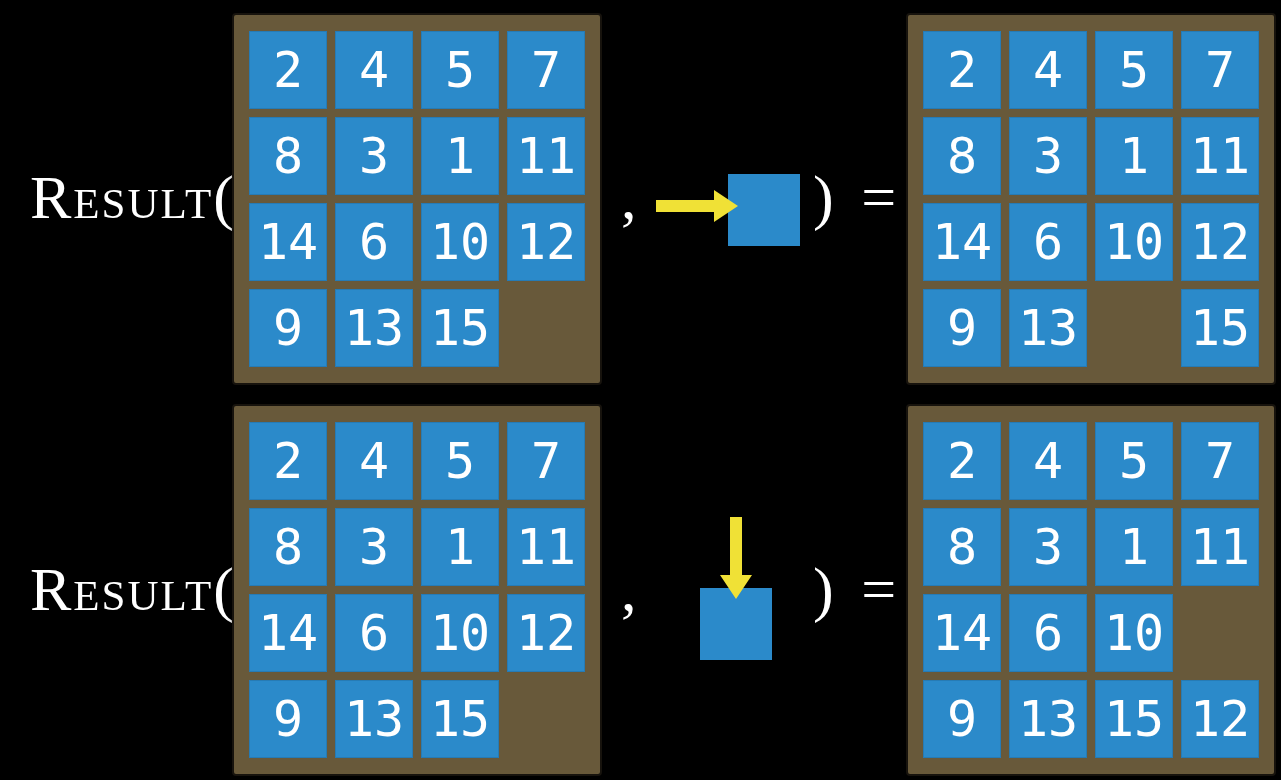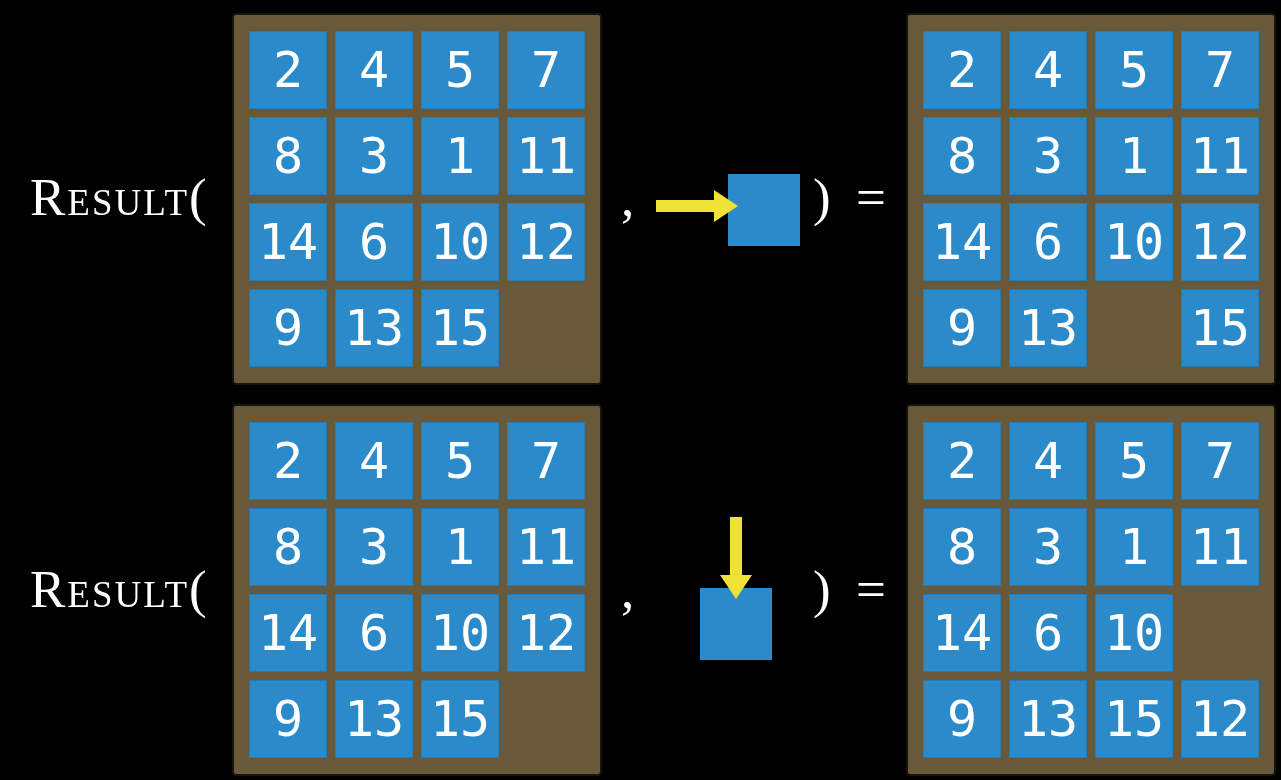--- a/index.html
+++ b/index.html
@@ -31,21 +31,21 @@
     display:flex;align-items:center;justify-content:center;
     font-family:"DejaVu Sans Mono",monospace;
     font-size:50px;line-height:1;
     color:var(--text,#fff);
     box-shadow:inset 0 0 0 1px rgba(0,0,0,.10);
   }
   .cell.empty{background:transparent;box-shadow:none;}
   
   .serif{
     position:absolute;color:var(--text,#fff);
-    font-size:53px;line-height:58px;white-space:pre;
+    font-size:62px;line-height:58px;white-space:pre;
   }
   .func-label{font-variant:small-caps;letter-spacing:2px;}
   .pos-label1{left:30px;top:168px;}
   .pos-label2{left:30px;top:560px;}
   .pos-comma1{left:621px;top:168px;}
   .pos-comma2{left:621px;top:560px;}
   .close-eq{letter-spacing:6px;}
   .pos-close1{left:813px;top:168px;}
   .pos-close2{left:813px;top:560px;}
   

